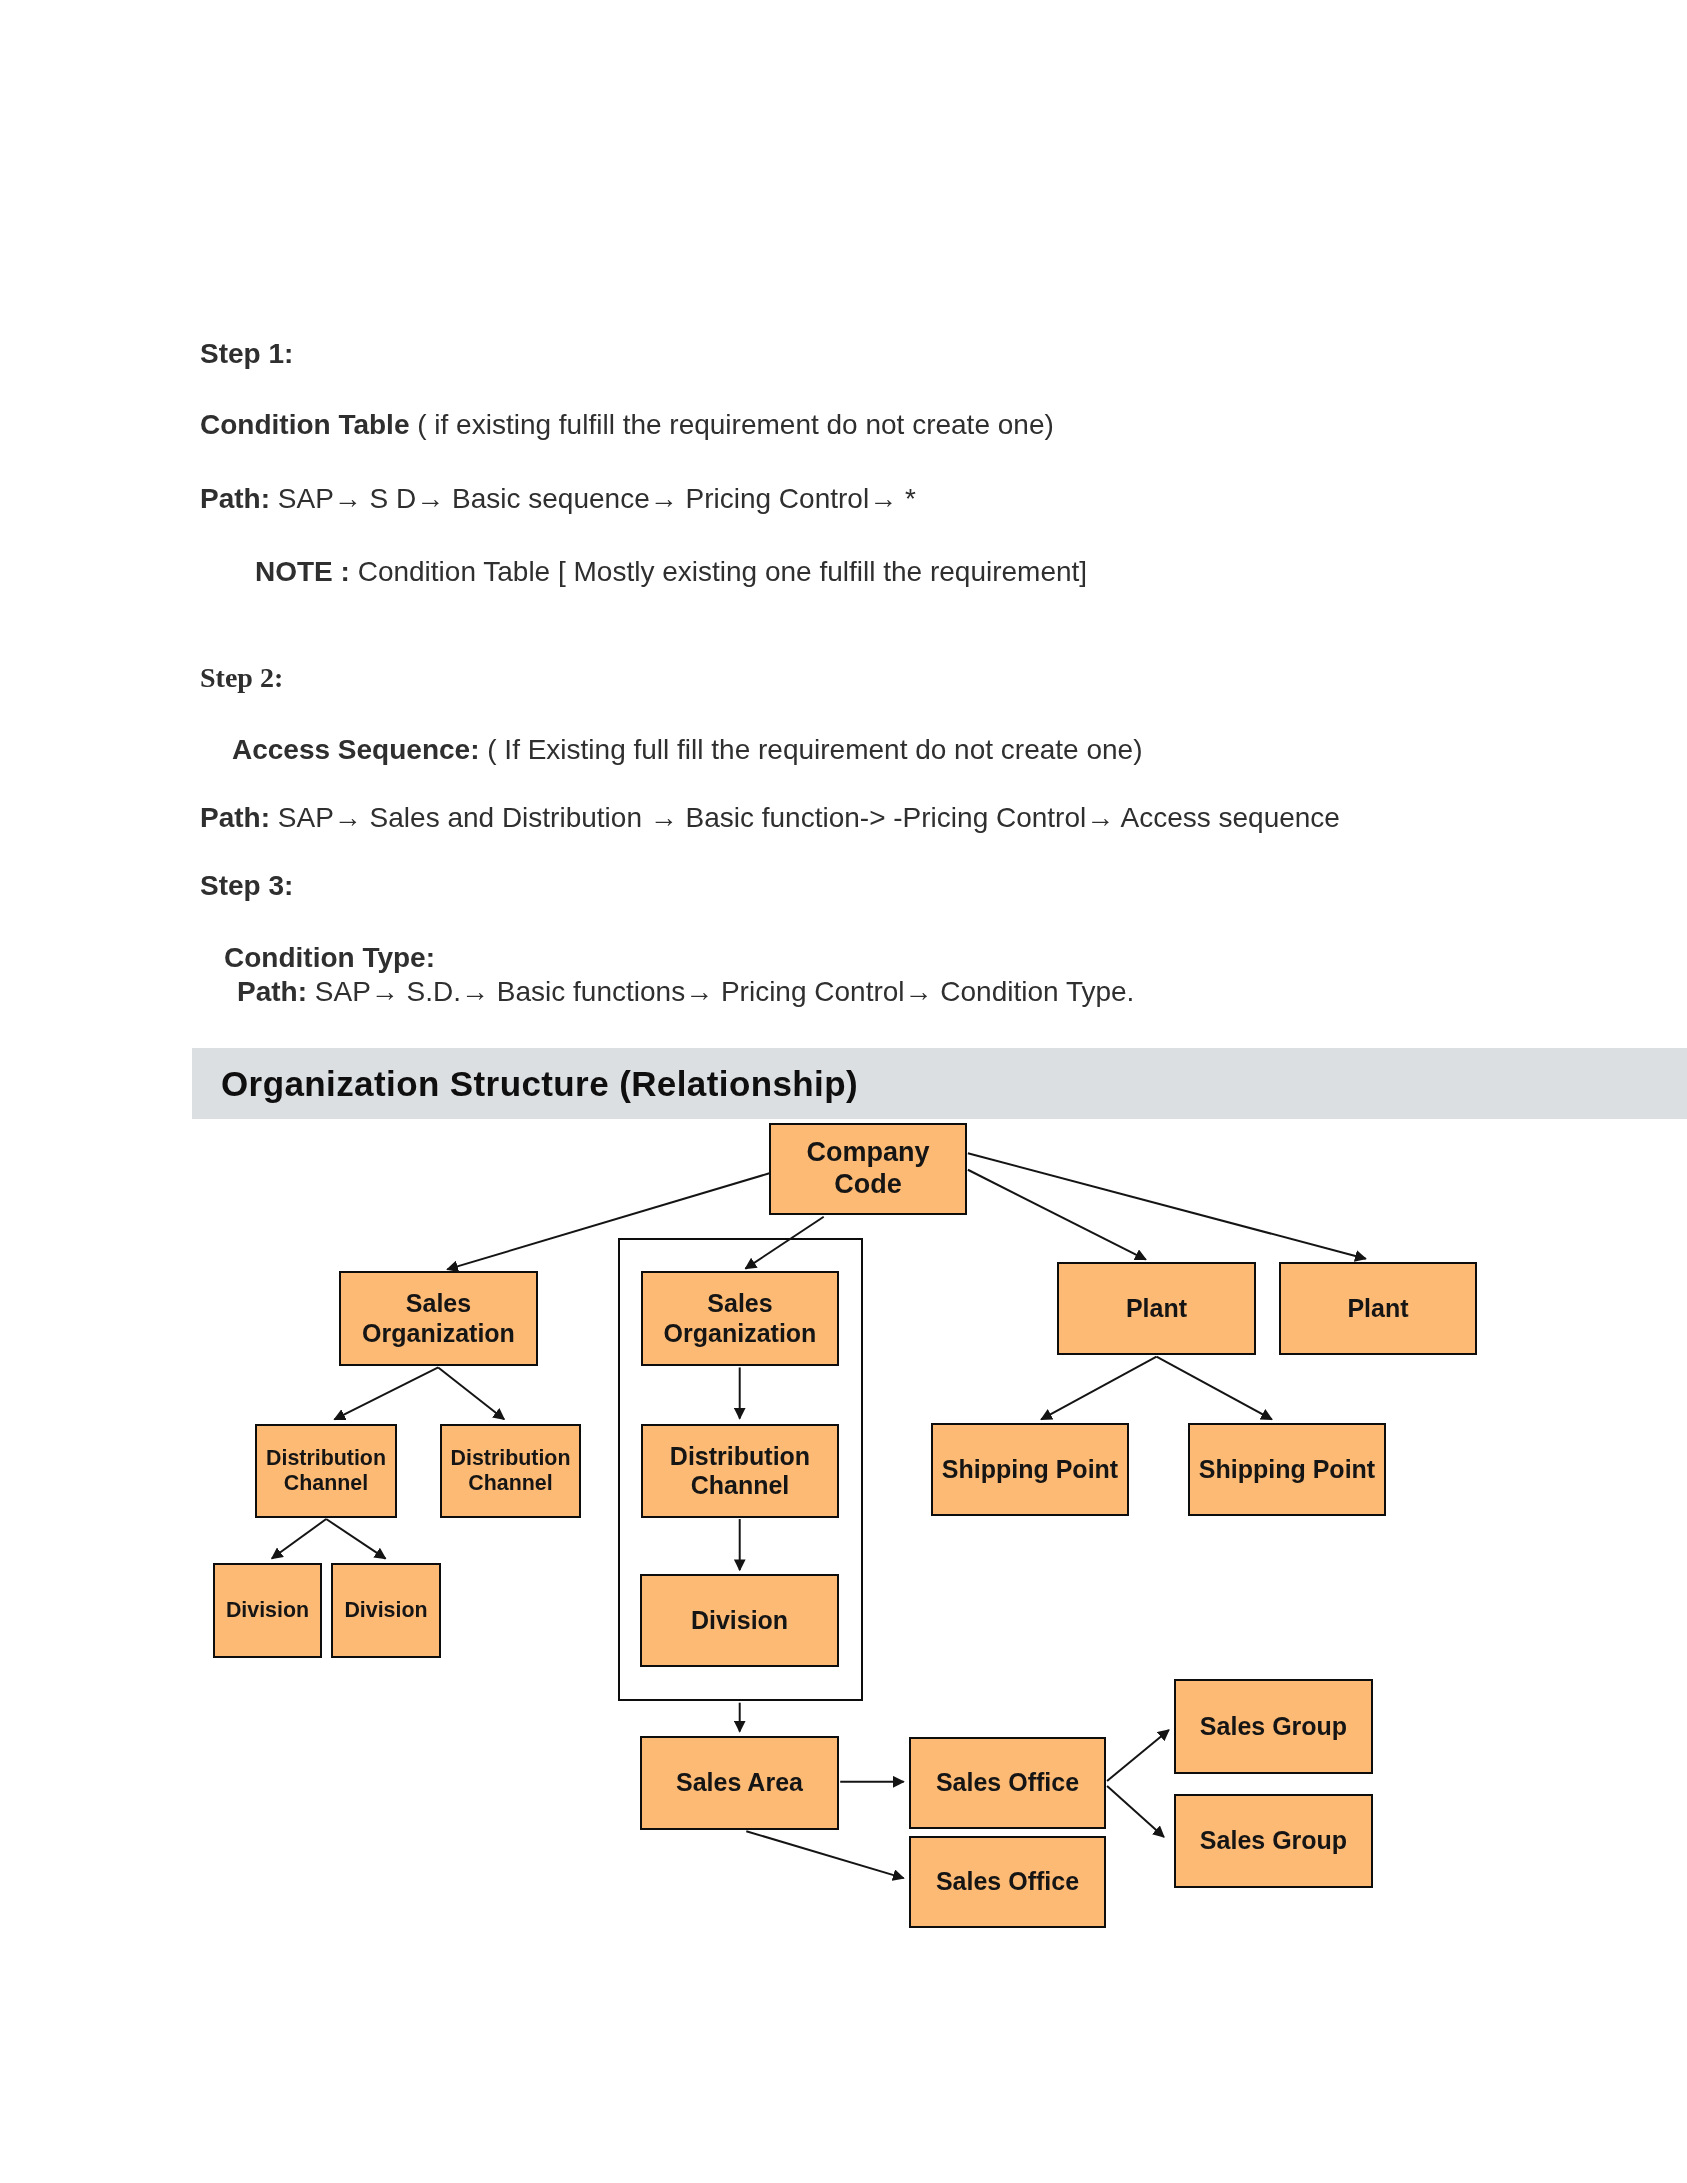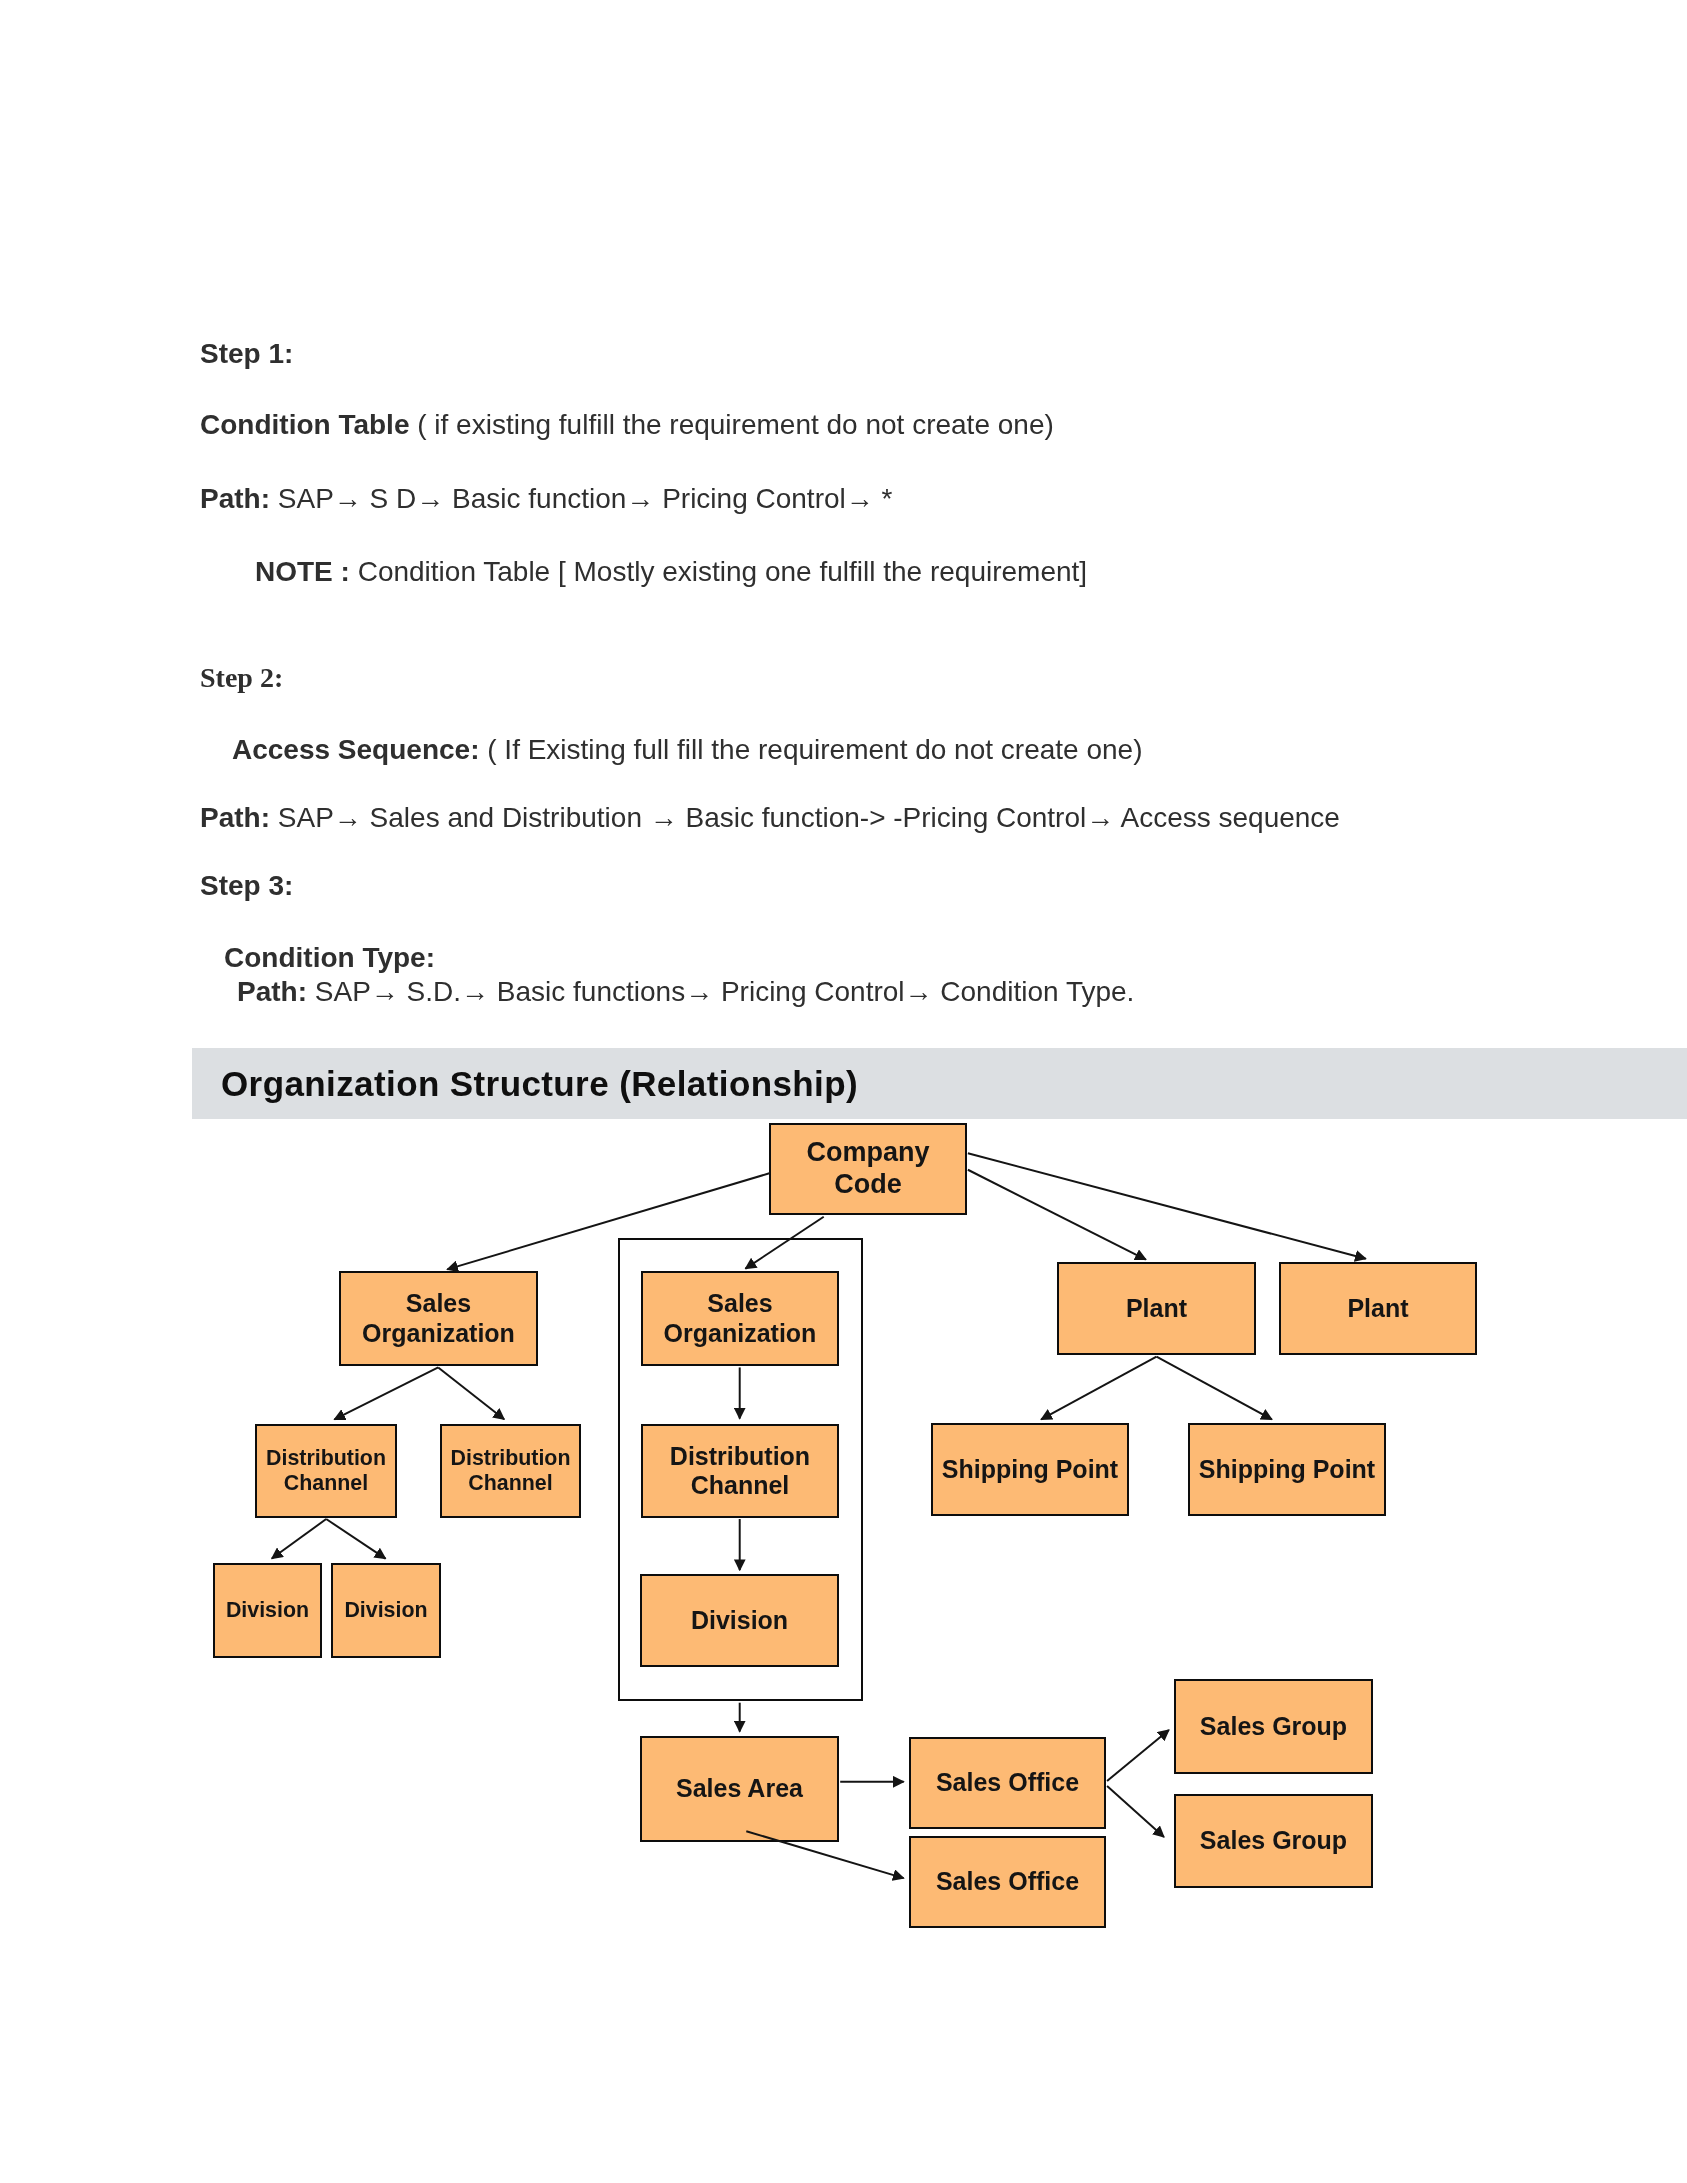--- a/index.html
+++ b/index.html
@@ -56,21 +56,21 @@
 </head>
 <body>
 
 <div class="page">
 
 
   <div class="tline b" style="left:200px;top:338px;">Step 1:</div>
 
   <div class="tline" style="left:200px;top:409px;"><span class="b">Condition Table</span><span class="i"> ( if existing fulfill the requirement do not create one)</span></div>
 
-  <div class="tline" style="left:200px;top:483px;"><span class="b">Path:</span><span> SAP→ S D→ Basic function→ Pricing Control→ *</span></div>
+  <div class="tline" style="left:200px;top:483px;"><span class="b">Path:</span><span> SAP→ S D→ Basic sequence→ Pricing Control→ *</span></div>
 
   <div class="tline" style="left:255px;top:556px;"><span class="b">NOTE :</span><span class="i"> Condition Table [ Mostly existing one fulfill the requirement]</span></div>
 
   <div class="tline b" style="left:200px;top:662px;font-family:Liberation Serif, serif;">Step 2:</div>
 
   <div class="tline" style="left:232px;top:734px;"><span class="b">Access Sequence:</span><span class="i"> ( If Existing full fill the requirement do not create one)</span></div>
 
   <div class="tline" style="left:200px;top:802px;"><span class="b">Path:</span><span> SAP→ Sales and Distribution → Basic function-&gt; -Pricing Control→ Access sequence</span></div>
 
   <div class="tline b" style="left:200px;top:870px;">Step 3:</div>
@@ -130,21 +130,21 @@
     </div>
 
   <div class="node small" style="left:331px;top:1563px;width:110px;height:95px;">
       <span>Division</span>
     </div>
 
   <div class="node" style="left:640px;top:1574px;width:199px;height:93px;">
       <span>Division</span>
     </div>
 
-  <div class="node" style="left:640px;top:1736px;width:199px;height:106px;">
+  <div class="node" style="left:640px;top:1736px;width:199px;height:94px;">
       <span>Sales Area</span>
     </div>
 
   <div class="node" style="left:909px;top:1737px;width:197px;height:92px;">
       <span>Sales Office</span>
     </div>
 
   <div class="node" style="left:909px;top:1836px;width:197px;height:92px;">
       <span>Sales Office</span>
     </div>

